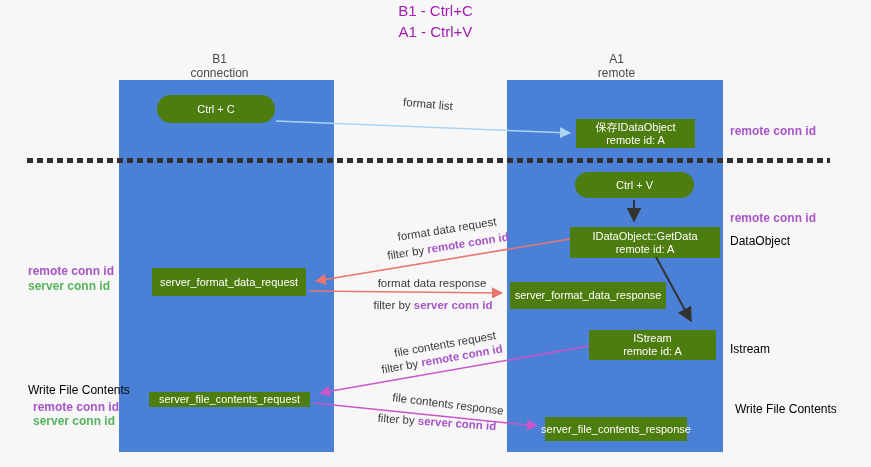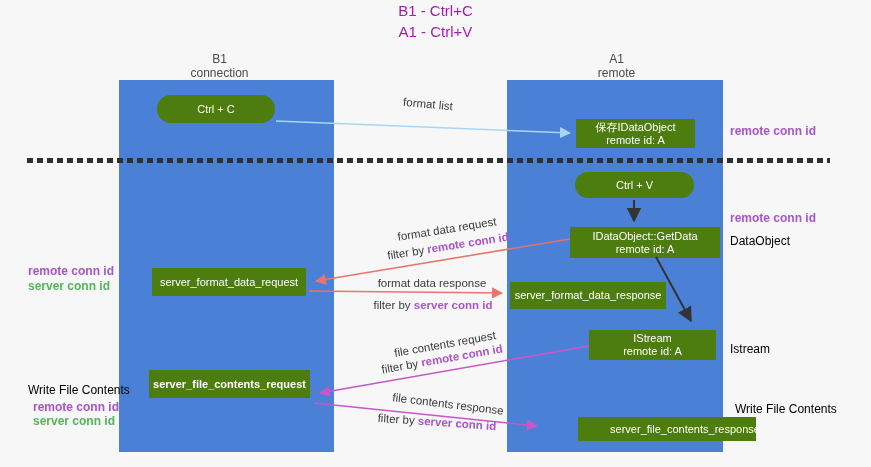--- a/index.html
+++ b/index.html
@@ -92,25 +92,25 @@
 
   <div class="node orange" style="left:510px; top:282px; width:156px; height:27px;">
     <div>server_format_data_response</div>
   </div>
 
   <div class="node orange" style="left:589px; top:330px; width:127px; height:30px;">
     <div>IStream</div>
     <div>remote id: A</div>
   </div>
 
-  <div class="node orange" style="left:149px; top:370px; width:161px; height:28px;font-weight:bold;">
+  <div class="node orange" style="left:149px; top:392px; width:161px; height:15px;">
     <div>server_file_contents_request</div>
   </div>
 
-  <div class="node orange" style="left:578px; top:417px; width:142px; height:24px;padding-left:36px;">
+  <div class="node orange" style="left:545px; top:417px; width:142px; height:24px;">
     <div>server_file_contents_response</div>
   </div>
 
   <svg class="arrows" width="871" height="467" viewBox="0 0 871 467">
     <defs>
       <marker id="mBlue" viewBox="0 0 10 10" refX="9" refY="5" markerWidth="7" markerHeight="7" orient="auto-start-reverse">
         <path d="M0,0 L10,5 L0,10 z" fill="#a9d5f2"></path>
       </marker>
       <marker id="mBlack" viewBox="0 0 10 10" refX="9" refY="5" markerWidth="7.5" markerHeight="7.5" orient="auto-start-reverse">
         <path d="M0,0 L10,5 L0,10 z" fill="#333333"></path>

